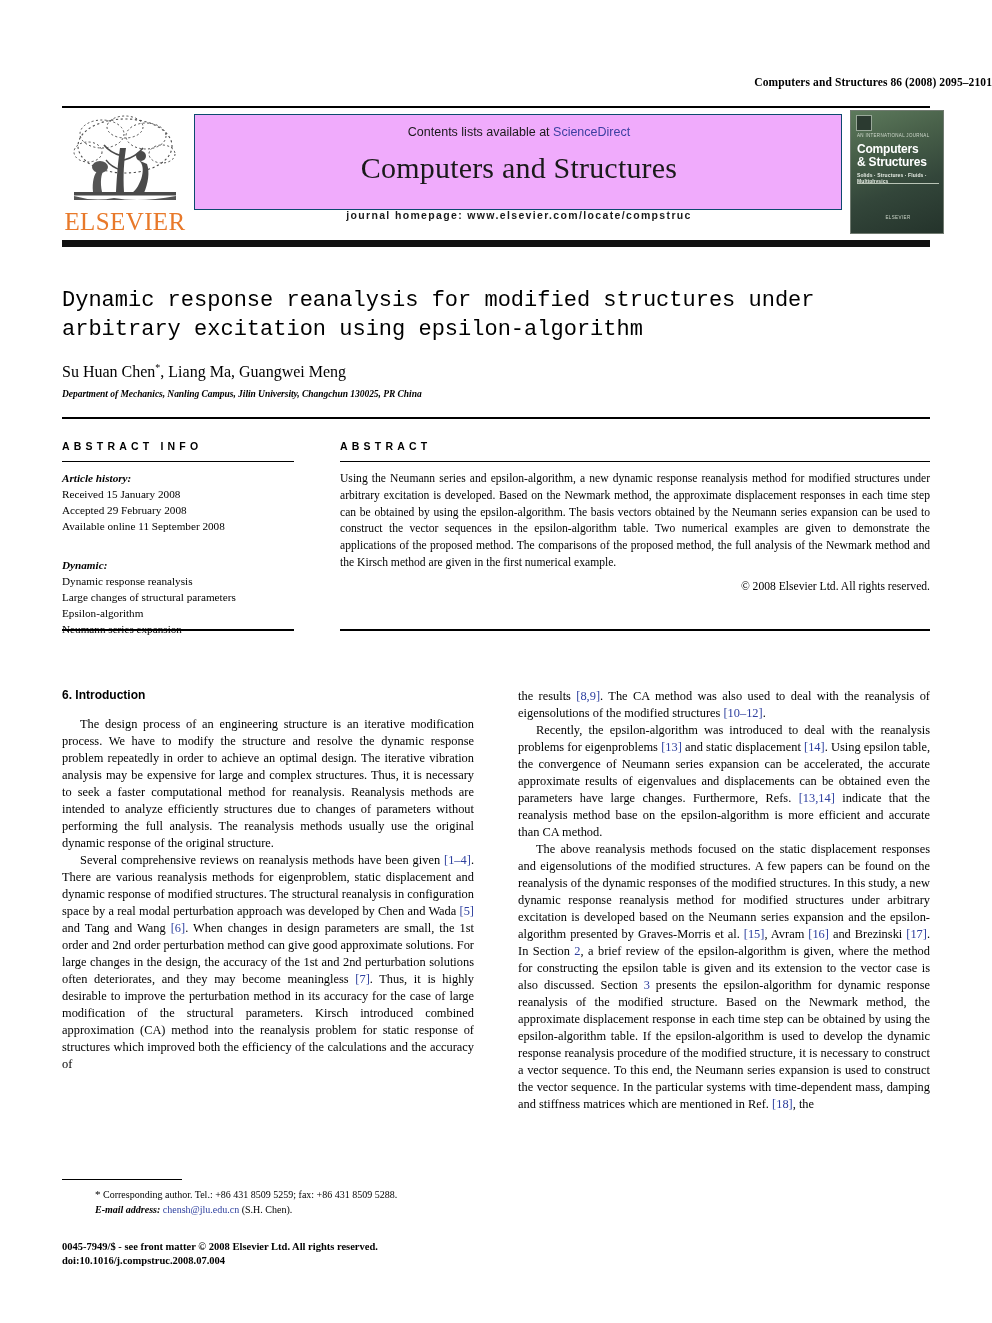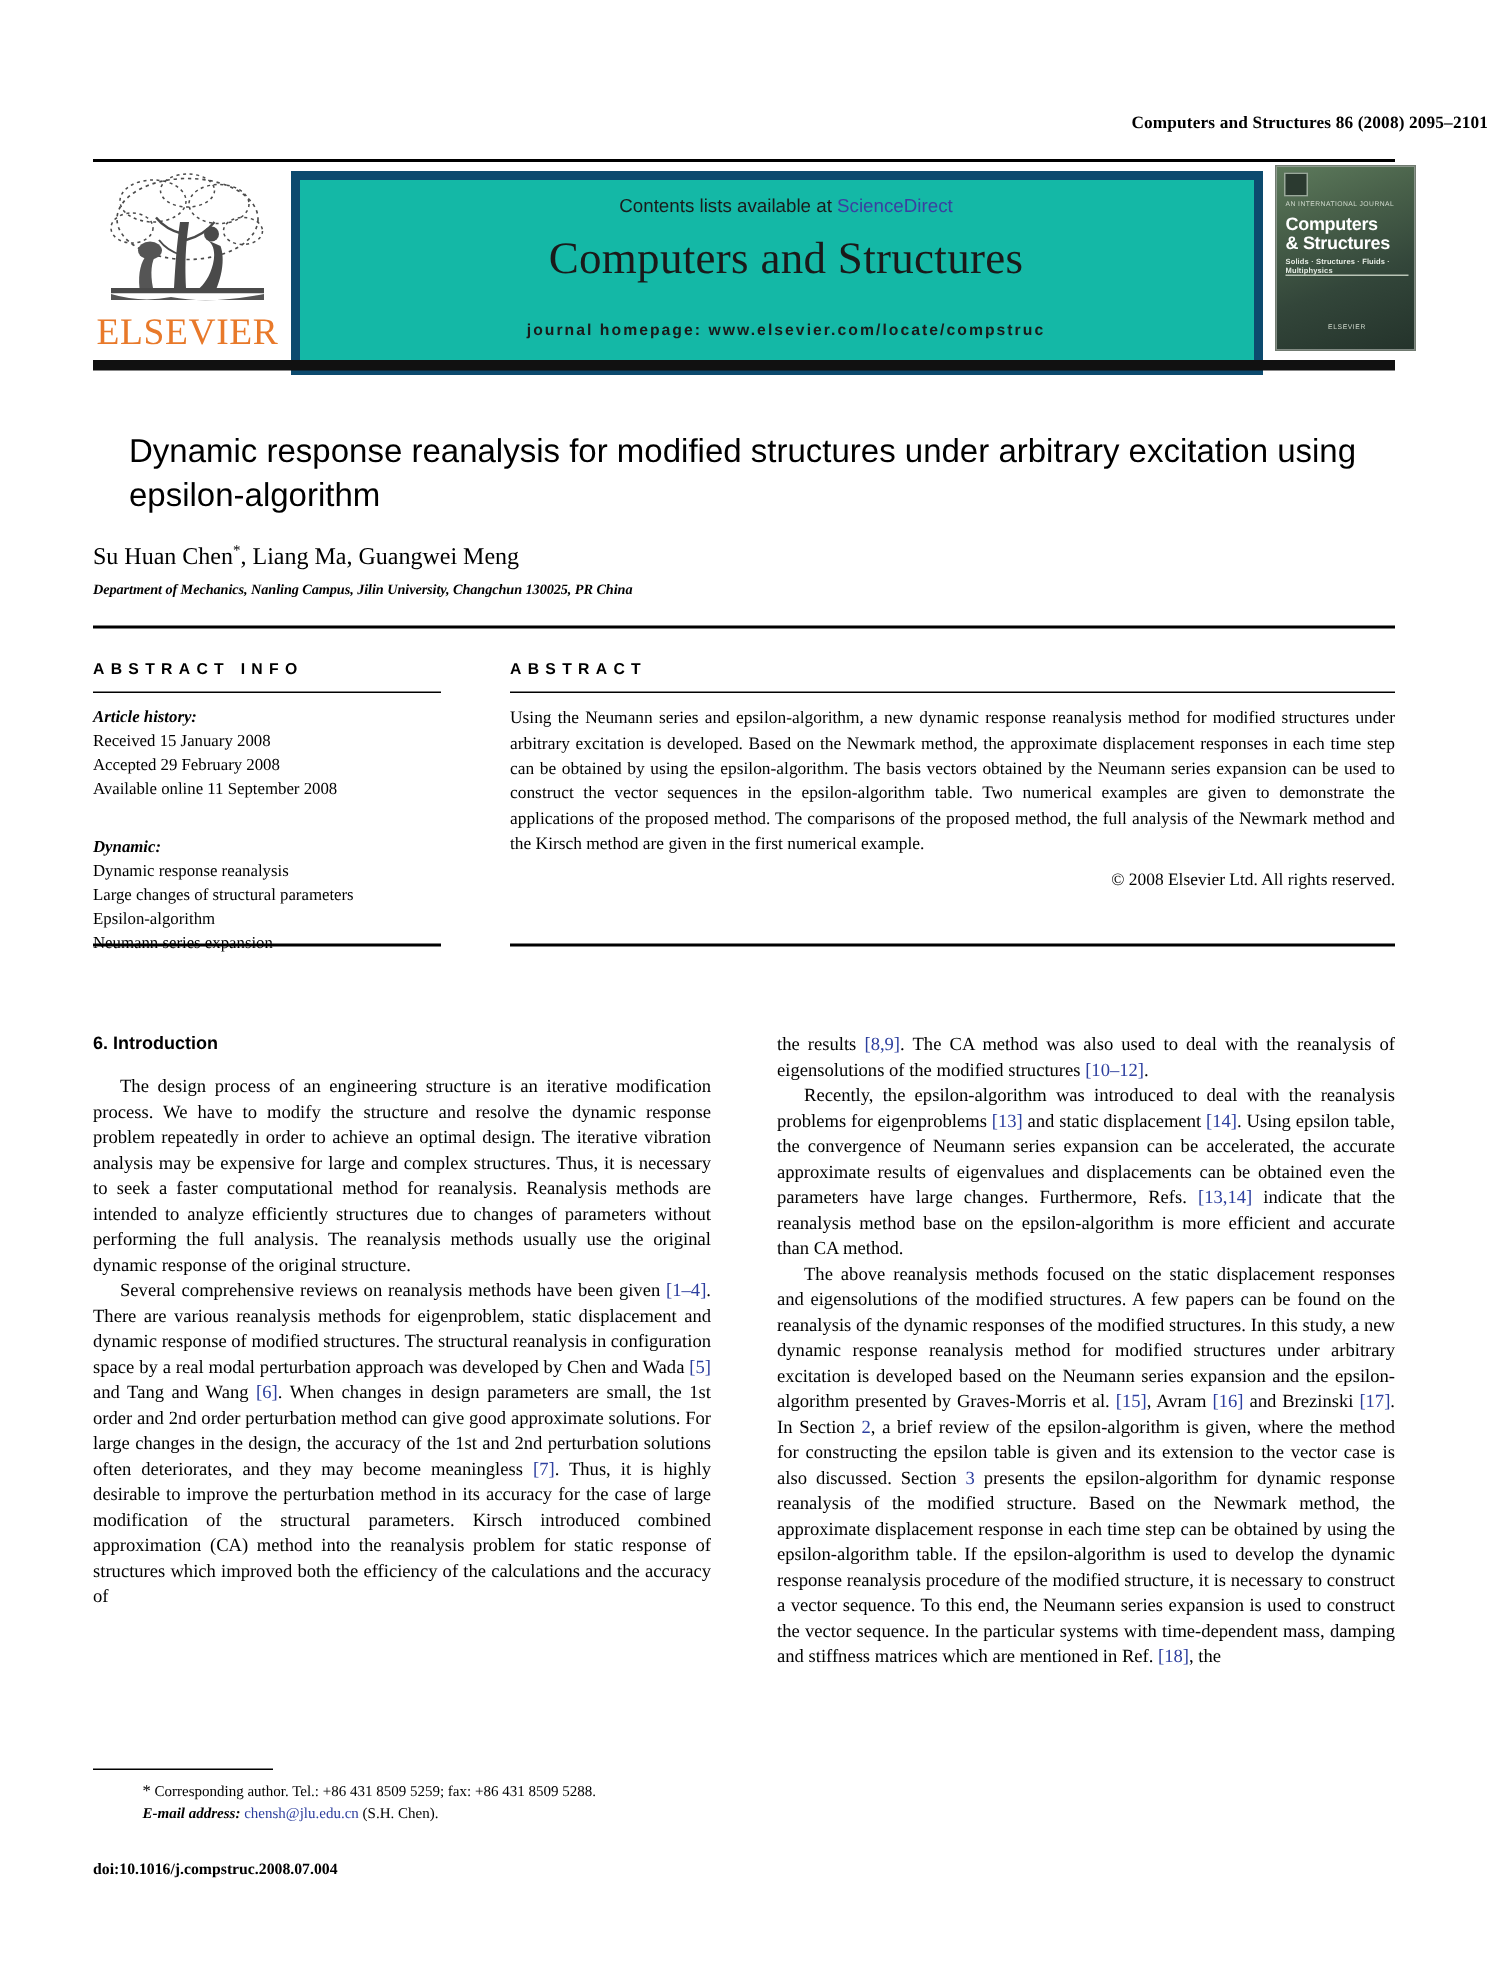--- a/index.html
+++ b/index.html
@@ -68,23 +68,23 @@
     font-size: 25px;
     color: #E8792A;
     letter-spacing: 0.4px;
     line-height: 1;
   }
 
   .banner {
     position: absolute;
     left: 132px; top: 4px;
     width: 648px;
-    height: 136px;
-    background: #14b8a6;
-    border: 6px solid #0c4a6e;
+    height: 96px;
+    background: #f0abfc;
+    border: 1px solid #0c4a6e;
     box-sizing: border-box;
   }
   .banner-contents {
     position: absolute;
     left: 0; top: 10px;
     width: 648px;
     text-align: center;
     font-family: "Liberation Sans", sans-serif;
     font-size: 12.5px;
     color: #1a1a1a;
@@ -184,25 +184,24 @@
     width: 868px;
     height: 7px;
     background: #111;
   }
 
   
   .art-title {
     position: absolute;
     left: 62px; top: 286px;
     width: 868px;
-    font-family: Liberation Sans, sans-serif;
+    font-family: Liberation Mono, monospace;
     font-size: 22px;
     line-height: 1.33;
     color: #000;
-    margin-left: 24px;
   }
   .authors {
     position: absolute;
     left: 62px; top: 362px;
     width: 868px;
     font-family: "Liberation Serif", serif;
     font-size: 16px;
     color: #000;
   }
   .authors sup { font-size: 10px; vertical-align: super; }
@@ -451,16 +450,17 @@
     <p class="p"><span>The above reanalysis methods focused on the static displacement responses and eigensolutions of the modified structures. A few papers can be found on the reanalysis of the dynamic responses of the modified structures. In this study, a new dynamic response reanalysis method for modified structures under arbitrary excitation is developed based on the Neumann series expansion and the epsilon-algorithm presented by Graves-Morris et al. </span><span class="ref">[15]</span><span>, Avram </span><span class="ref">[16]</span><span> and Brezinski </span><span class="ref">[17]</span><span>. In Section </span><span class="ref">2</span><span>, a brief review of the epsilon-algorithm is given, where the method for constructing the epsilon table is given and its extension to the vector case is also discussed. Section </span><span class="ref">3</span><span> presents the epsilon-algorithm for dynamic response reanalysis of the modified structure. Based on the Newmark method, the approximate displacement response in each time step can be obtained by using the epsilon-algorithm table. If the epsilon-algorithm is used to develop the dynamic response reanalysis procedure of the modified structure, it is necessary to construct a vector sequence. To this end, the Neumann series expansion is used to construct the vector sequence. In the particular systems with time-dependent mass, damping and stiffness matrices which are mentioned in Ref. </span><span class="ref">[18]</span><span>, the</span></p>
   </div>
 
   <div class="foot-rule"></div>
   <div class="footnote">
     <span class="indent-fn"><span class="star">*</span>&nbsp;<span>Corresponding author. Tel.: +86 431 8509 5259; fax: +86 431 8509 5288.</span></span>
     <span class="indent-fn"><span class="lbl">E-mail address:</span> <span class="mail">chensh@jlu.edu.cn</span> <span>(S.H. Chen).</span></span>
   </div>
 
   <div class="issn">
+    <div>0045-7949/$ - see front matter © 2008 Elsevier Ltd. All rights reserved.</div>
     <div>doi:10.1016/j.compstruc.2008.07.004</div>
   </div>
 
 </div>
 
 </body></html>

